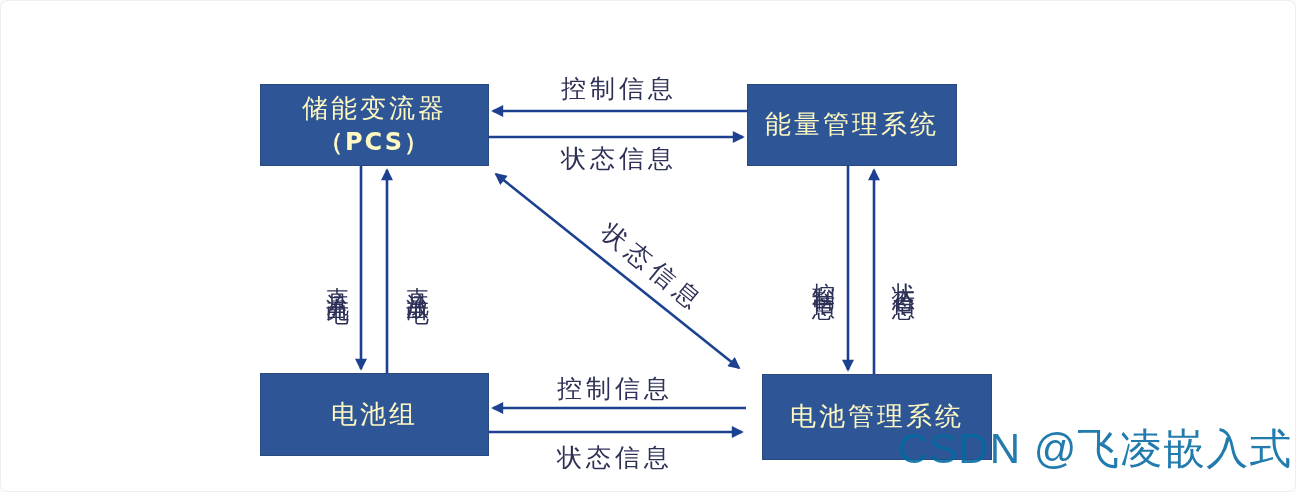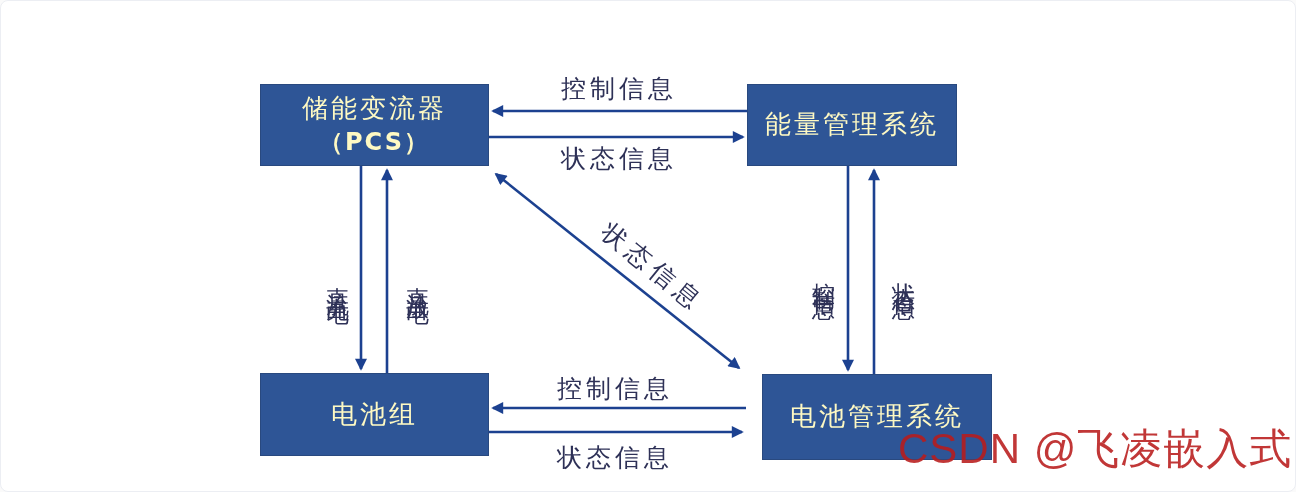--- a/index.html
+++ b/index.html
@@ -76,21 +76,21 @@
     width: 150px;
     letter-spacing: 6px;
     transform: rotate(39deg);
     transform-origin: center center;
   }
 
   .watermark {
     position: absolute;
     left: 897px; top: 420px;
     font-size: 42px;
-    color: #b91c1c;
+    color: #0369a1;
     opacity: 0.88;
     letter-spacing: 1px;
     white-space: nowrap;
     font-family: "Liberation Sans", sans-serif;
   }
 </style>
 </head>
 <body>
 
 <div class="canvas">

